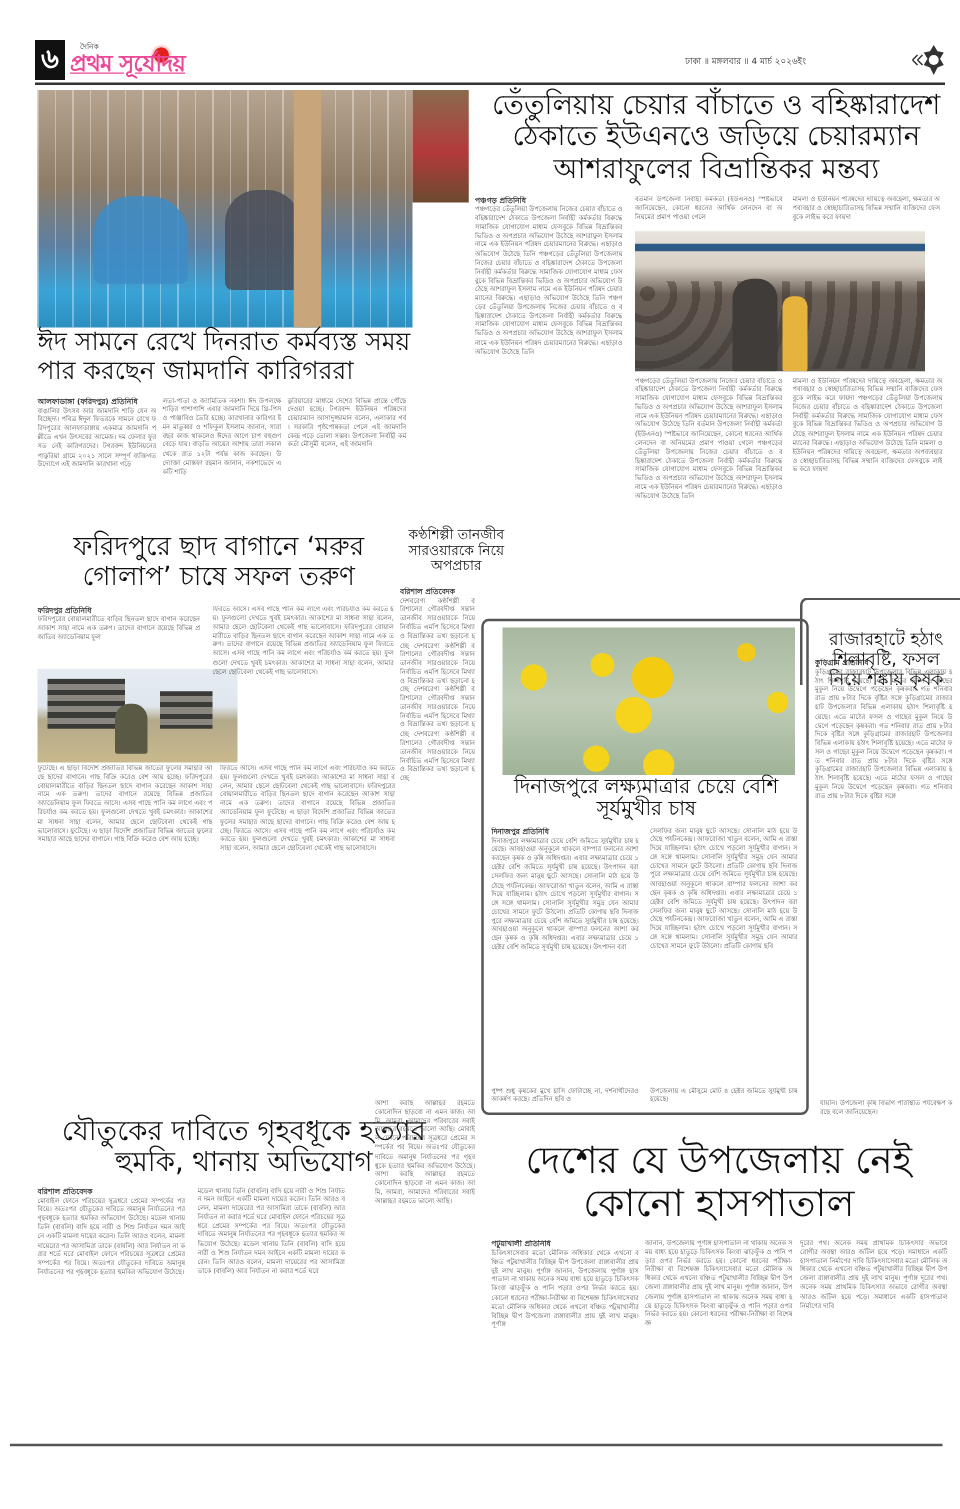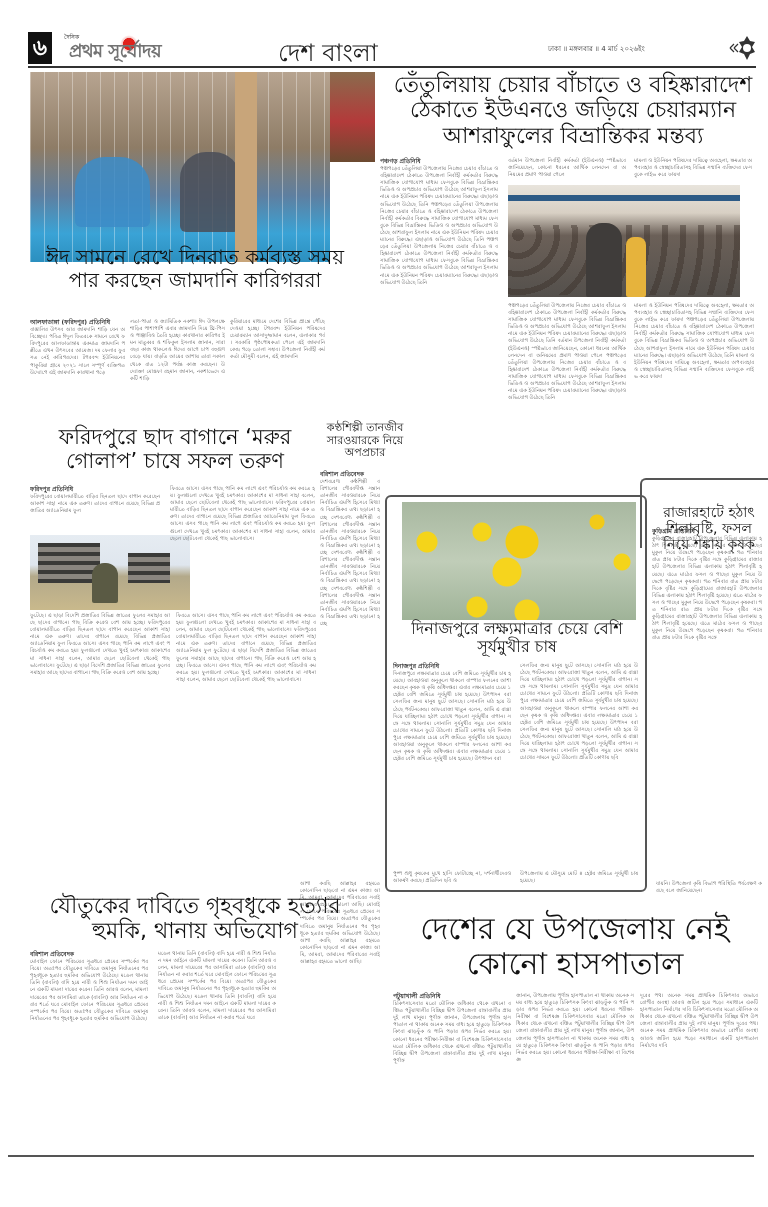--- a/index.html
+++ b/index.html
@@ -5,21 +5,21 @@
   * { box-sizing: border-box; margin: 0; padding: 0; }
   html, body { width: 768px; height: 1207px; background: #fff; overflow: hidden; }
   body { font-family: "DejaVu Sans", sans-serif; color: #222; position: relative; }
 
   .abs { position: absolute; }
 
   
   .masthead { left: 28px; top: 30px; width: 728px; height: 38px; border-bottom: 2px solid #333; }
   .page-num { left: 0; top: 2px; width: 24px; height: 32px; background: #111; color: #fff; font-size: 22px; font-weight: bold; text-align: center; line-height: 32px; }
   .logo-small { left: 36px; top: 2px; font-size: 6px; color: #333; }
-  .logo { left: 41px; top: 7px; font-size: 18px; font-weight: bold; color: #737373; font-family: "DejaVu Serif", serif; letter-spacing: -0.5px; }
+  .logo { left: 28px; top: 7px; font-size: 18px; font-weight: bold; color: #ec4899; font-family: "DejaVu Serif", serif; letter-spacing: -0.5px; text-decoration: underline; }
   .logo-sun { left: 92px; top: 5px; width: 18px; height: 18px; border-radius: 50%; background: radial-gradient(circle, #e0221c 45%, rgba(224,34,28,0.25) 50%, transparent 70%); }
   .section-title { left: 250px; top: 4px; font-size: 24px; color: #222; font-family: "DejaVu Serif", serif; }
   .date-line { left: 520px; top: 13px; font-size: 7px; color: #333; }
   .ornament { left: 700px; top: 4px; width: 28px; height: 28px; }
 
   
   .photo { overflow: hidden; }
   .photo-loom { left: 30px; top: 72px; width: 300px; height: 190px;
     background:
       linear-gradient(90deg, transparent 70%, #c9a87a 70%, #c9a87a 74%, transparent 74%),
@@ -58,21 +58,21 @@
       linear-gradient(180deg, #a8b8a0, #c0cdb8 50%, #9fb398);
   }
 
   
   .box-sun { left: 385px; top: 495px; width: 262px; height: 397px; border: 2px solid #555; border-radius: 6px; background:#fff; }
   .box-rajar { left: 640px; top: 478px; width: 128px; height: 70px; border-left: 2px solid #555; border-top: 2px solid #555; border-radius: 6px 0 0 0; }
 
   
   .hl { font-family: "DejaVu Sans", sans-serif; color: #111; text-align: center; line-height: 1.15; }
   .hl-main { left: 380px; top: 72px; width: 386px; font-size: 22px; }
-  .hl-eid { left: 30px; top: 246px; width: 330px; font-size: 20px; text-align: center; }
+  .hl-eid { left: 30px; top: 262px; width: 330px; font-size: 20px; text-align: left; }
   .hl-faridpur { left: 30px; top: 425px; width: 290px; font-size: 21px; }
   .hl-tanjib { left: 318px; top: 422px; width: 94px; font-size: 11px; }
   .hl-sun { left: 392px; top: 620px; width: 250px; font-size: 16px; }
   .hl-rajar { left: 652px; top: 504px; width: 114px; font-size: 14px; }
   .hl-joutuk { left: 30px; top: 893px; width: 330px; font-size: 22px; text-align: center; }
   .hl-hospital { left: 395px; top: 912px; width: 360px; font-size: 30px; }
 
   .byline { font-size: 6px; color: #333; font-weight: bold; }
 
   
@@ -82,21 +82,20 @@
   .rule-bottom { left: 8px; top: 1155px; width: 746px; height: 2px; background: #555; }
 </style>
 </head>
 <body>
 
 <div class="abs masthead">
   <div class="abs page-num">৬</div>
   <div class="abs logo-small">দৈনিক</div>
   <div class="abs logo-sun"></div>
   <div class="abs logo">প্রথম সূর্যোদয়</div>
-  <div class="abs section-title">দেশ বাংলা</div>
   <div class="abs date-line">ঢাকা ॥ মঙ্গলবার ॥ 4 মার্চ ২০২৬ইং</div>
   <svg class="abs ornament" viewBox="0 0 28 28">
     <path d="M2 14 L6 10 M6 14 L10 10 M2 14 L6 18 M6 14 L10 18" stroke="#333" stroke-width="1.2" fill="none"></path>
     <polygon points="19,2 22,7 27,8 24,13 27,18 22,20 19,26 16,20 11,18 14,13 11,8 16,7" fill="#333"></polygon>
     <circle cx="19" cy="14" r="4" fill="#fff"></circle>
   </svg>
 </div>
 
 <div class="abs photo photo-loom">
   <div class="threads"></div>

